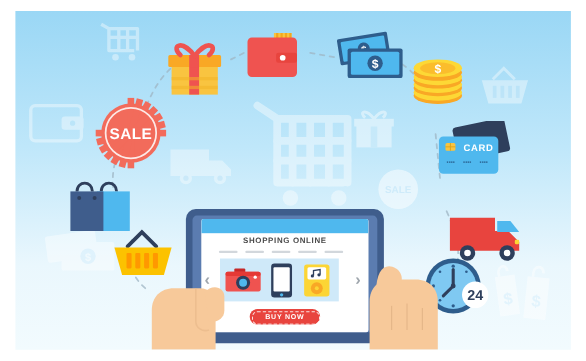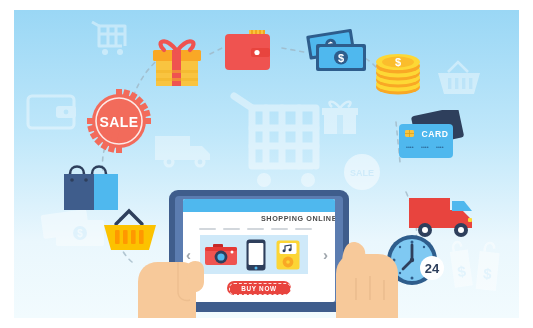--- a/index.html
+++ b/index.html
@@ -21,21 +21,21 @@
   
   #dashes{position:absolute;left:0;top:0;width:505px;height:308px;pointer-events:none;}
 
   
   #tablet{position:absolute;left:155px;top:180px;width:180px;height:128px;}
   #tabletBody{position:absolute;left:0;top:0;width:180px;height:122px;background:#3f5d8c;border-radius:9px;}
   #tabletBezel{position:absolute;left:6px;top:6px;width:168px;height:106px;background:#5b7cb0;border-radius:4px;}
   #screen{position:absolute;left:14px;top:9px;width:152px;height:103px;background:#ffffff;border-radius:2px;overflow:hidden;}
   #screenTop{position:absolute;left:0;top:0;width:152px;height:13px;background:#4fb8ee;}
   #screenTitle{position:absolute;left:0;top:15px;width:152px;text-align:center;font-size:7.2px;
-      font-weight:bold;color:#4a4a4a;letter-spacing:.6px;padding-left:40px;}
+      font-weight:bold;color:#4a4a4a;letter-spacing:.6px;}
   .dashline{position:absolute;height:2.2px;background:#d2d7dc;border-radius:1px;}
   #prodStrip{position:absolute;left:17px;top:36px;width:108px;height:39px;background:#cfe9f9;}
   #buyBtn{position:absolute;left:44px;top:82px;width:64px;height:14px;background:#e8443e;border-radius:7px;
       display:flex;align-items:center;justify-content:center;}
   #buyBtnInner{position:absolute;left:2px;top:2px;width:60px;height:10px;border:1px dashed rgba(255,255,255,.85);border-radius:5px;}
   #buyLabel{position:relative;font-size:6.4px;font-weight:bold;color:#ffffff;letter-spacing:.7px;z-index:2;}
   .arrowNav{position:absolute;top:48px;font-size:15px;color:#9fa6ad;font-weight:bold;line-height:1;}
   #arrowPrev{left:3px;}
   #arrowNext{left:140px;}
 </style>

